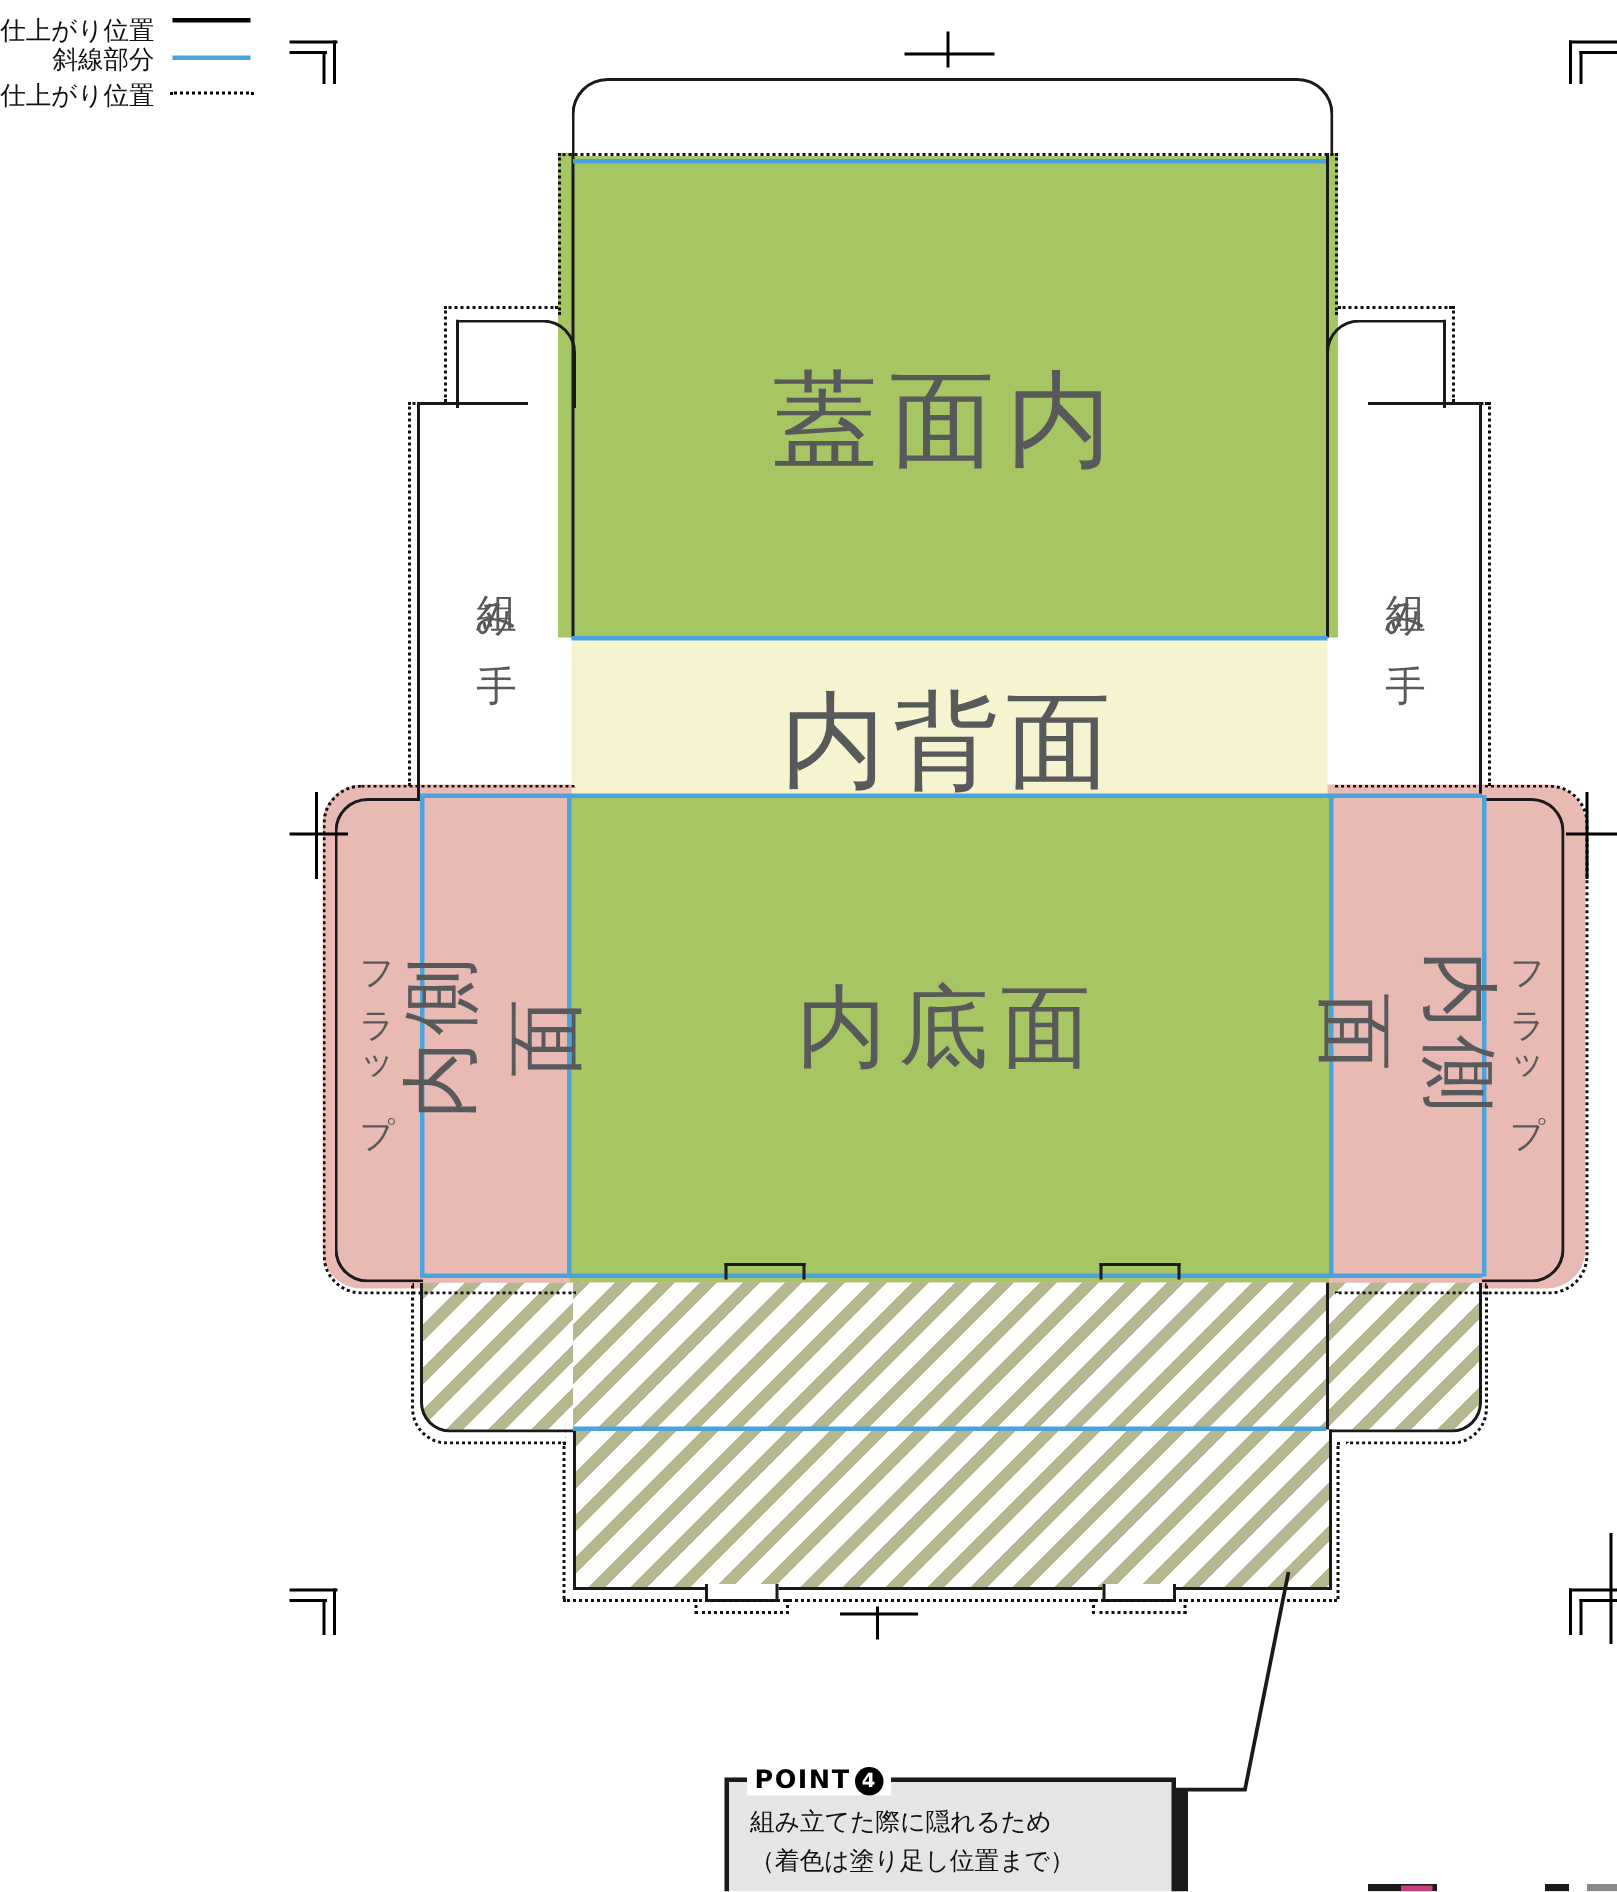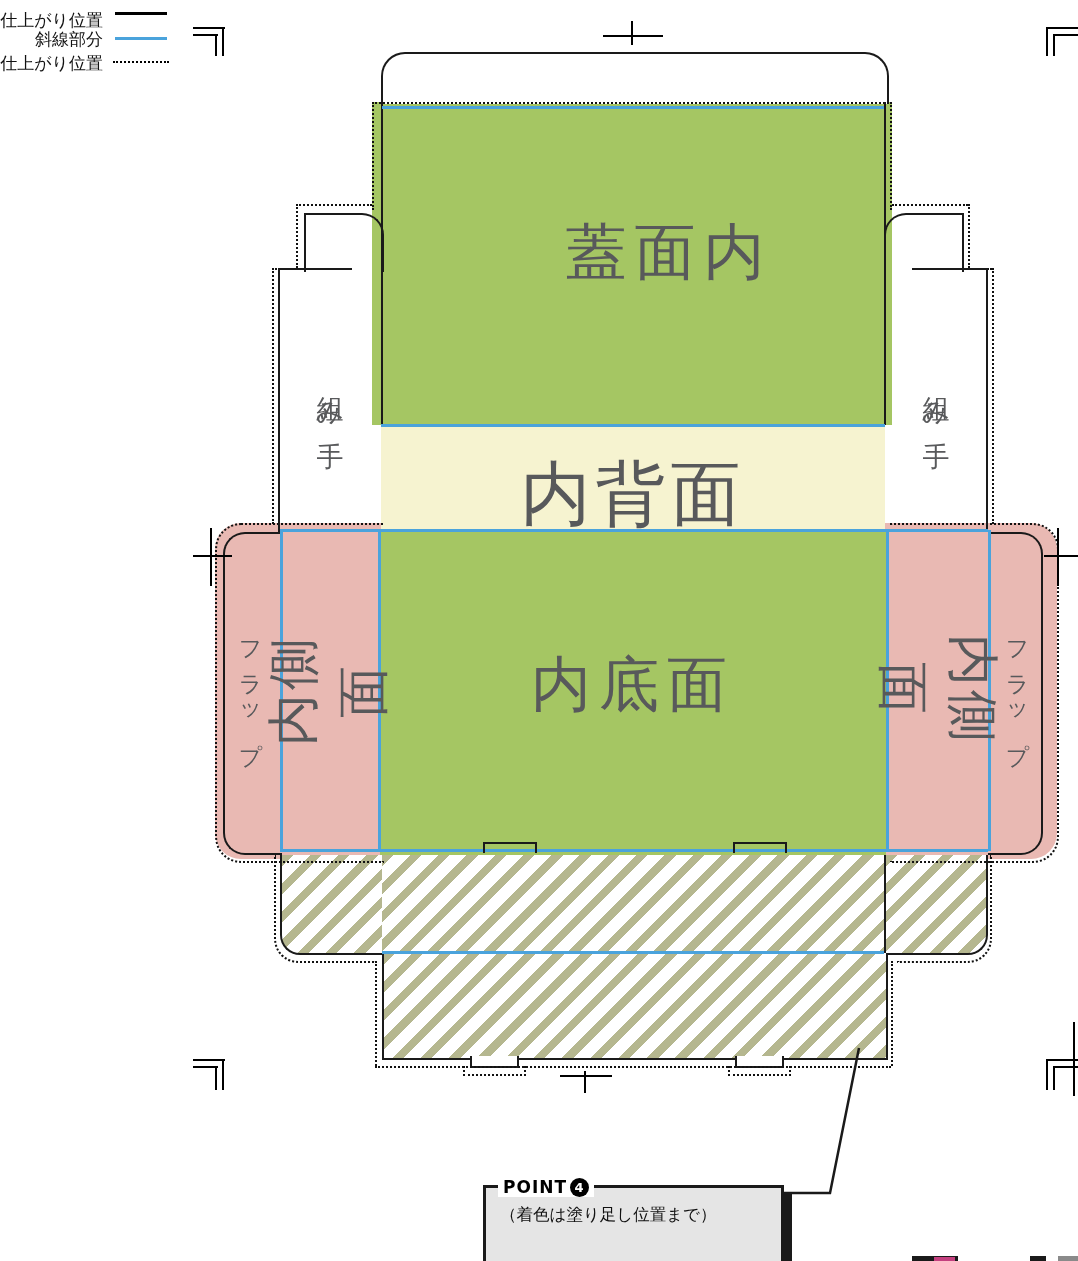--- a/index.html
+++ b/index.html
@@ -85,21 +85,21 @@
   <i class="ln" style="left:280px;top:849px;width:708px;height:0;border-top:3px solid var(--fold-blue,#4aa3dc);"></i>
   <i class="ln" style="left:280px;top:530px;width:0;height:321px;border-left:3px solid var(--fold-blue,#4aa3dc);"></i>
   <i class="ln" style="left:378px;top:530px;width:0;height:321px;border-left:3px solid var(--fold-blue,#4aa3dc);"></i>
   <i class="ln" style="left:886px;top:530px;width:0;height:321px;border-left:3px solid var(--fold-blue,#4aa3dc);"></i>
   <i class="ln" style="left:988px;top:530px;width:0;height:321px;border-left:3px solid var(--fold-blue,#4aa3dc);"></i>
   <i class="ln" style="left:382px;top:951px;width:502px;height:0;border-top:3px solid var(--fold-blue,#4aa3dc);"></i>
 
   <i class="ln" style="left:483px;top:842px;width:50px;height:9px;border-top:2.5px solid var(--line-black,#1a1a1a);border-left:2.5px solid var(--line-black,#1a1a1a);border-right:2.5px solid var(--line-black,#1a1a1a);"></i>
   <i class="ln" style="left:733px;top:842px;width:50px;height:9px;border-top:2.5px solid var(--line-black,#1a1a1a);border-left:2.5px solid var(--line-black,#1a1a1a);border-right:2.5px solid var(--line-black,#1a1a1a);"></i>
 
-  <div class="lbl" style="left:382px;top:212px;width:500px;font-size:61px;letter-spacing:8px;padding-left:37px;">蓋面内</div>
+  <div class="lbl" style="left:382px;top:234px;width:500px;font-size:70px;letter-spacing:8px;">蓋面内</div>
   <div class="lbl" style="left:381px;top:448px;width:504px;font-size:70px;letter-spacing:5px;">内背面</div>
   <div class="lbl" style="left:380px;top:645px;width:506px;font-size:60px;letter-spacing:8px;">内底面</div>
   <div class="lbl rot" style="left:249px;top:663px;width:160px;height:54px;font-size:52px;letter-spacing:4px;transform:rotate(-90deg);">内側面</div>
   <div class="lbl rot" style="left:857px;top:663px;width:160px;height:54px;font-size:52px;letter-spacing:4px;transform:rotate(90deg);">内側面</div>
   <div class="lbl vtext" style="left:312px;top:342px;height:120px;font-size:27px;letter-spacing:7px;">組み手</div>
   <div class="lbl vtext" style="left:918px;top:342px;height:120px;font-size:27px;letter-spacing:7px;">組み手</div>
   <div class="lbl vtext" style="left:236px;top:622px;height:140px;font-size:23px;letter-spacing:7px;">フラップ</div>
   <div class="lbl vtext" style="left:1003px;top:622px;height:140px;font-size:23px;letter-spacing:7px;">フラップ</div>
 
   <div>
@@ -152,17 +152,18 @@
   <svg class="overlay" width="1078" height="1261" viewBox="0 0 1078 1261">
     <polyline points="780,1193 830,1193 859,1048" fill="none" stroke="#1a1a1a" stroke-width="2.5"></polyline>
   </svg>
 
   <div id="callout">
     <div class="head">
       <span>POINT</span>
       <span class="circle-num">4</span>
     </div>
     <div class="body">
+      <div>組み立てた際に隠れるため</div>
       <div>（着色は塗り足し位置まで）</div>
     </div>
   </div>
 
 </div>
 
 </body></html>

